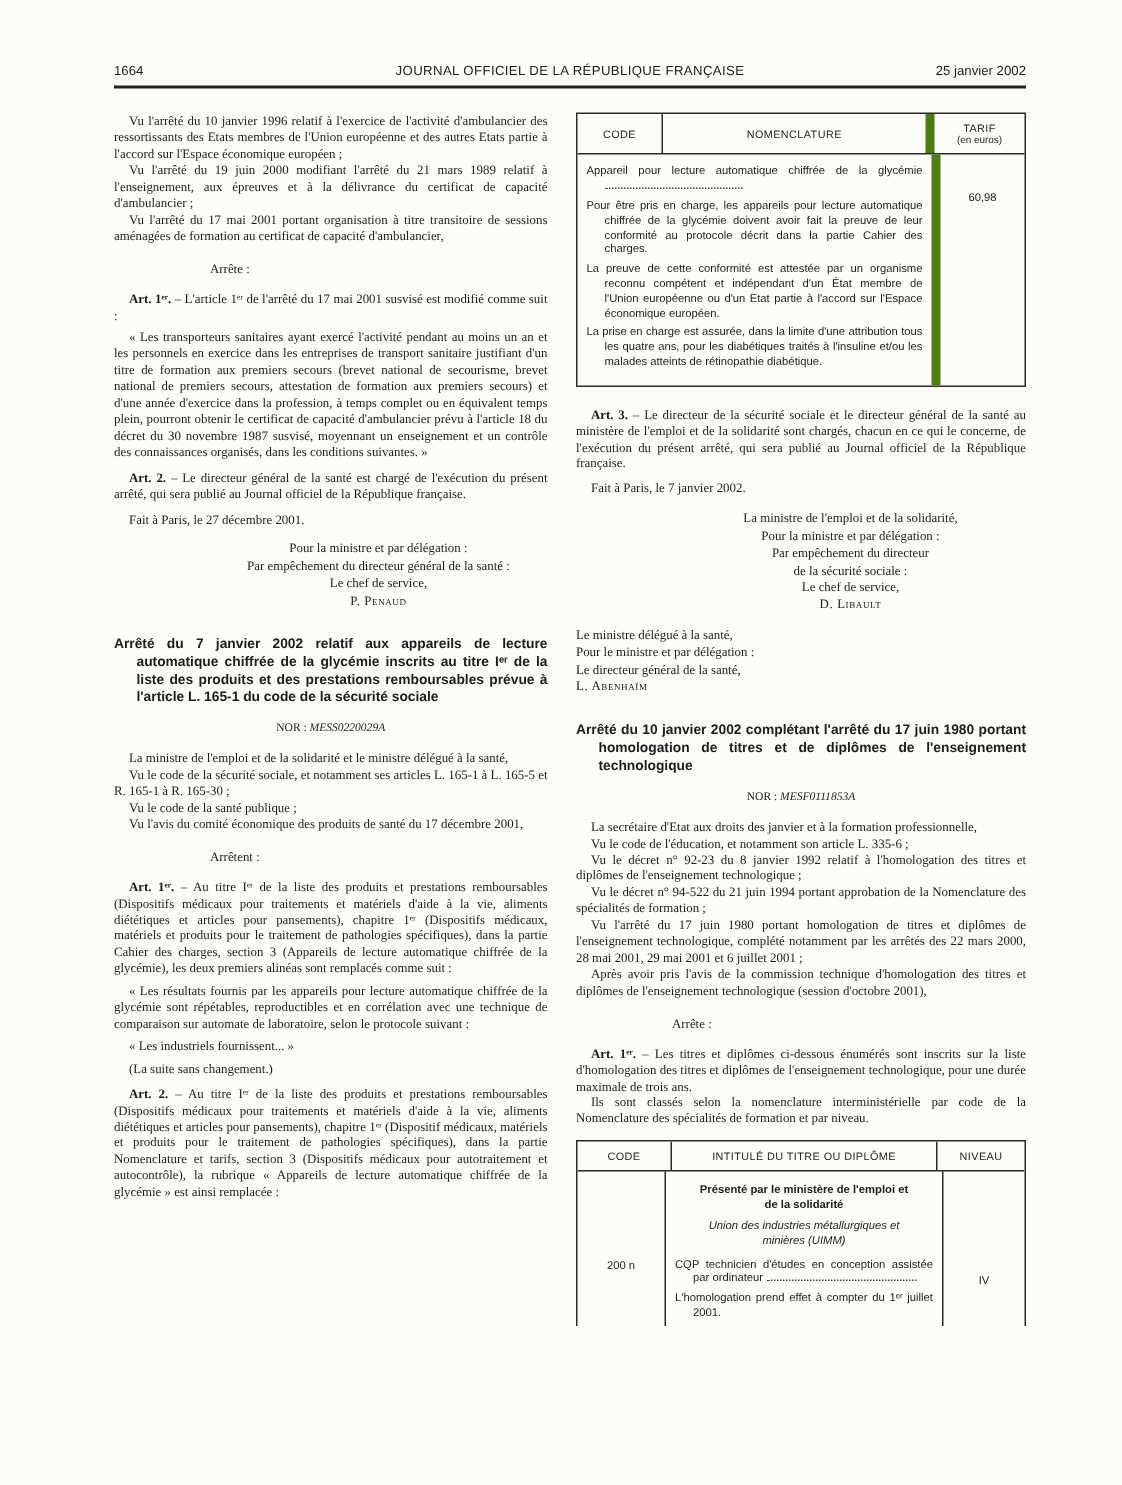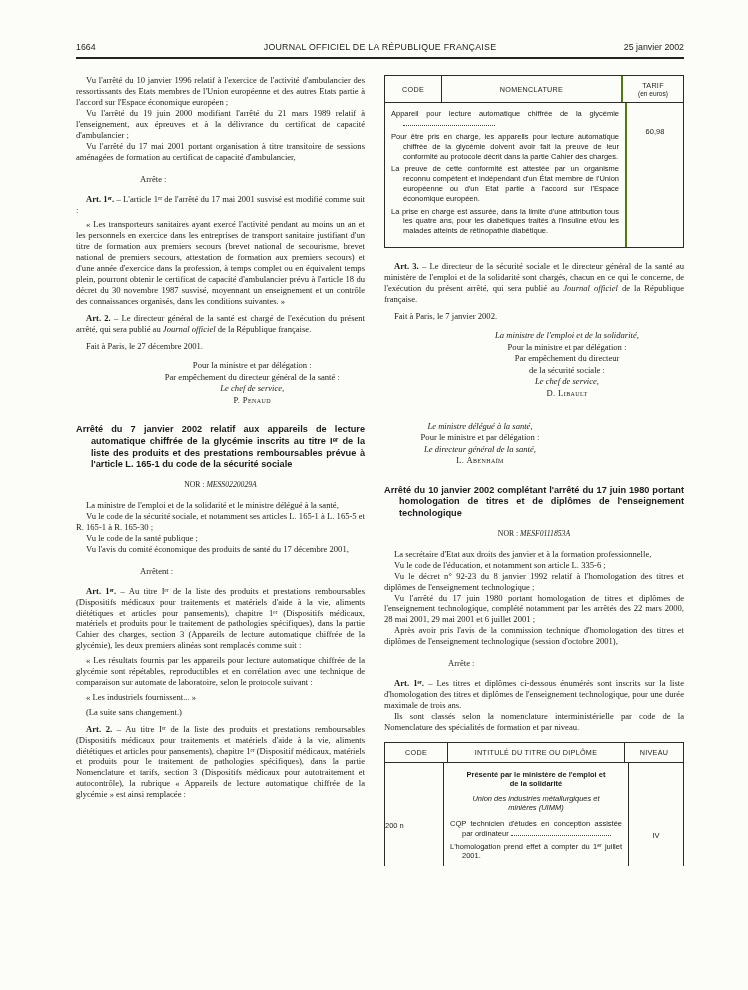--- a/index.html
+++ b/index.html
@@ -19,63 +19,63 @@
   .rule{height:2.4px;background:#222;margin-top:5px;}
 
   .cols{display:flex;gap:19px;margin-top:16px;}
   .col-l{width:289px;}
   .col-r{width:300px;}
 
   
   .p{font-size:8.6px;line-height:10.9px;text-align:justify;text-indent:10px;margin:0;}
   .sp4{margin-top:4px;} .sp6{margin-top:6px;} .sp8{margin-top:8px;}
   .art b{font-weight:bold;}
-  .it{font-style:italic;}
+  .it{}
   .sc{font-variant:small-caps;letter-spacing:.4px;}
   .voeu{font-size:8.6px;line-height:11px;margin:11px 0 9px 64px;}
 
   .sig-r{width:78%;margin-left:auto;text-align:center;
          font-size:8.6px;line-height:11.4px;margin-top:9px;}
-  .sig-l{width:64%;margin-right:auto;text-align:center;
-         font-size:8.6px;line-height:11.4px;margin-top:22px;}
+  .sig-l{width:64%;margin-right:auto;
+         font-size:8.6px;line-height:11.4px;margin-top:9px;}
   .sig-r div,.sig-l div{margin:0;}
 
   .h{font-family:Liberation Sans, sans-serif;font-weight:bold;
      font-size:9.2px;line-height:11.8px;text-align:justify;
      padding-left:15px;text-indent:-15px;margin:18px 0 9px;}
   .nor{text-align:center;font-size:7.7px;margin:4px 0 11px;
        font-family:"Liberation Serif",serif;}
   .nor .code{font-style:italic;}
 
   
   .tbl{border:1px solid #2b2b2b;font-family:"Liberation Sans",sans-serif;margin-top:8px;}
   .thead{display:flex;border-bottom:1px solid #2b2b2b;}
   .tbody{display:flex;}
   .hc{font-size:7.2px;letter-spacing:.3px;text-align:center;
       display:flex;flex-direction:column;justify-content:center;padding:5px 2px;}
   .sub{font-size:6.6px;letter-spacing:0;}
   .c-code{width:52px;border-right:1px solid #2b2b2b;flex:none;}
-  .c-nom{flex:1;border-right:2px solid #4d7c0f;min-width:0;}
+  .c-nom{flex:1;border-right:6px solid #4d7c0f;min-width:0;}
   .c-tarif{width:56px;flex:none;}
   .bc{font-size:7.5px;line-height:9.8px;}
   .cell-pad{padding:6px 6px 8px;}
   .hang{padding-left:12px;text-indent:-12px;text-align:justify;margin:0 0 3px;}
   .leader{display:inline-block;border-bottom:1px dotted #444;height:5px;}
   .lead-t1{width:92px;} .lead-t2{width:100px;}
   .code-val{text-align:center;padding-top:13px;}
   .tarif-val{text-align:center;padding-top:24px;}
 
   .tbl2{border:1px solid #2b2b2b;border-bottom:none;height:123px;overflow:hidden;
         font-family:"Liberation Sans",sans-serif;margin-top:9px;}
   .c-code2{width:58px;border-right:1px solid #2b2b2b;flex:none;}
   .c-int{flex:1;border-right:1px solid #2b2b2b;min-width:0;}
   .c-niv{width:54px;flex:none;}
   .t2-bold{font-weight:bold;text-align:center;margin:7px 14px 5px;font-size:7.5px;line-height:9.6px;}
   .t2-it{font-style:italic;text-align:center;margin:0 20px 6px;font-size:7.5px;line-height:9.6px;}
-  .code2-val{padding-top:58px;}
+  .code2-val{text-align:center;padding-top:58px;}
   .niv-val{text-align:center;padding-top:68px;}
 </style>
 </head>
 <body>
 
 <div class="page">
   <div class="content">
 
     <div class="hdr">
       <span class="pn">1664</span>
@@ -168,20 +168,21 @@
           <div class="it">Le directeur général de la santé,</div>
           <div class="sc">L. Abenhaïm</div>
         </div>
 
         <h2 class="h">Arrêté du 10 janvier 2002 complétant l'arrêté du 17 juin 1980 portant homologation de titres et de diplômes de l'enseignement technologique</h2>
         <p class="nor"><span>NOR :</span> <span class="code">MESF0111853A</span></p>
 
         <p class="p">La secrétaire d'Etat aux droits des janvier et à la formation professionnelle,</p>
         <p class="p">Vu le code de l'éducation, et notamment son article L. 335-6 ;</p>
         <p class="p">Vu le décret n° 92-23 du 8 janvier 1992 relatif à l'homologation des titres et diplômes de l'enseignement technologique ;</p>
+        <p class="p">Vu le décret n° 94-522 du 21 juin 1994 portant approbation de la Nomenclature des spécialités de formation ;</p>
         <p class="p">Vu l'arrêté du 17 juin 1980 portant homologation de titres et diplômes de l'enseignement technologique, complété notamment par les arrêtés des 22 mars 2000, 28 mai 2001, 29 mai 2001 et 6 juillet 2001 ;</p>
         <p class="p">Après avoir pris l'avis de la commission technique d'homologation des titres et diplômes de l'enseignement technologique (session d'octobre 2001),</p>
 
         <div class="voeu">Arrête :</div>
 
         <p class="p art"><b>Art. 1ᵉʳ.</b><span> –  Les titres et diplômes ci-dessous énumérés sont inscrits sur la liste d'homologation des titres et diplômes de l'enseignement technologique, pour une durée maximale de trois ans.</span></p>
         <p class="p">Ils sont classés selon la nomenclature interministérielle par code de la Nomenclature des spécialités de formation et par niveau.</p>
 
         <div class="tbl2">
           <div class="thead">

